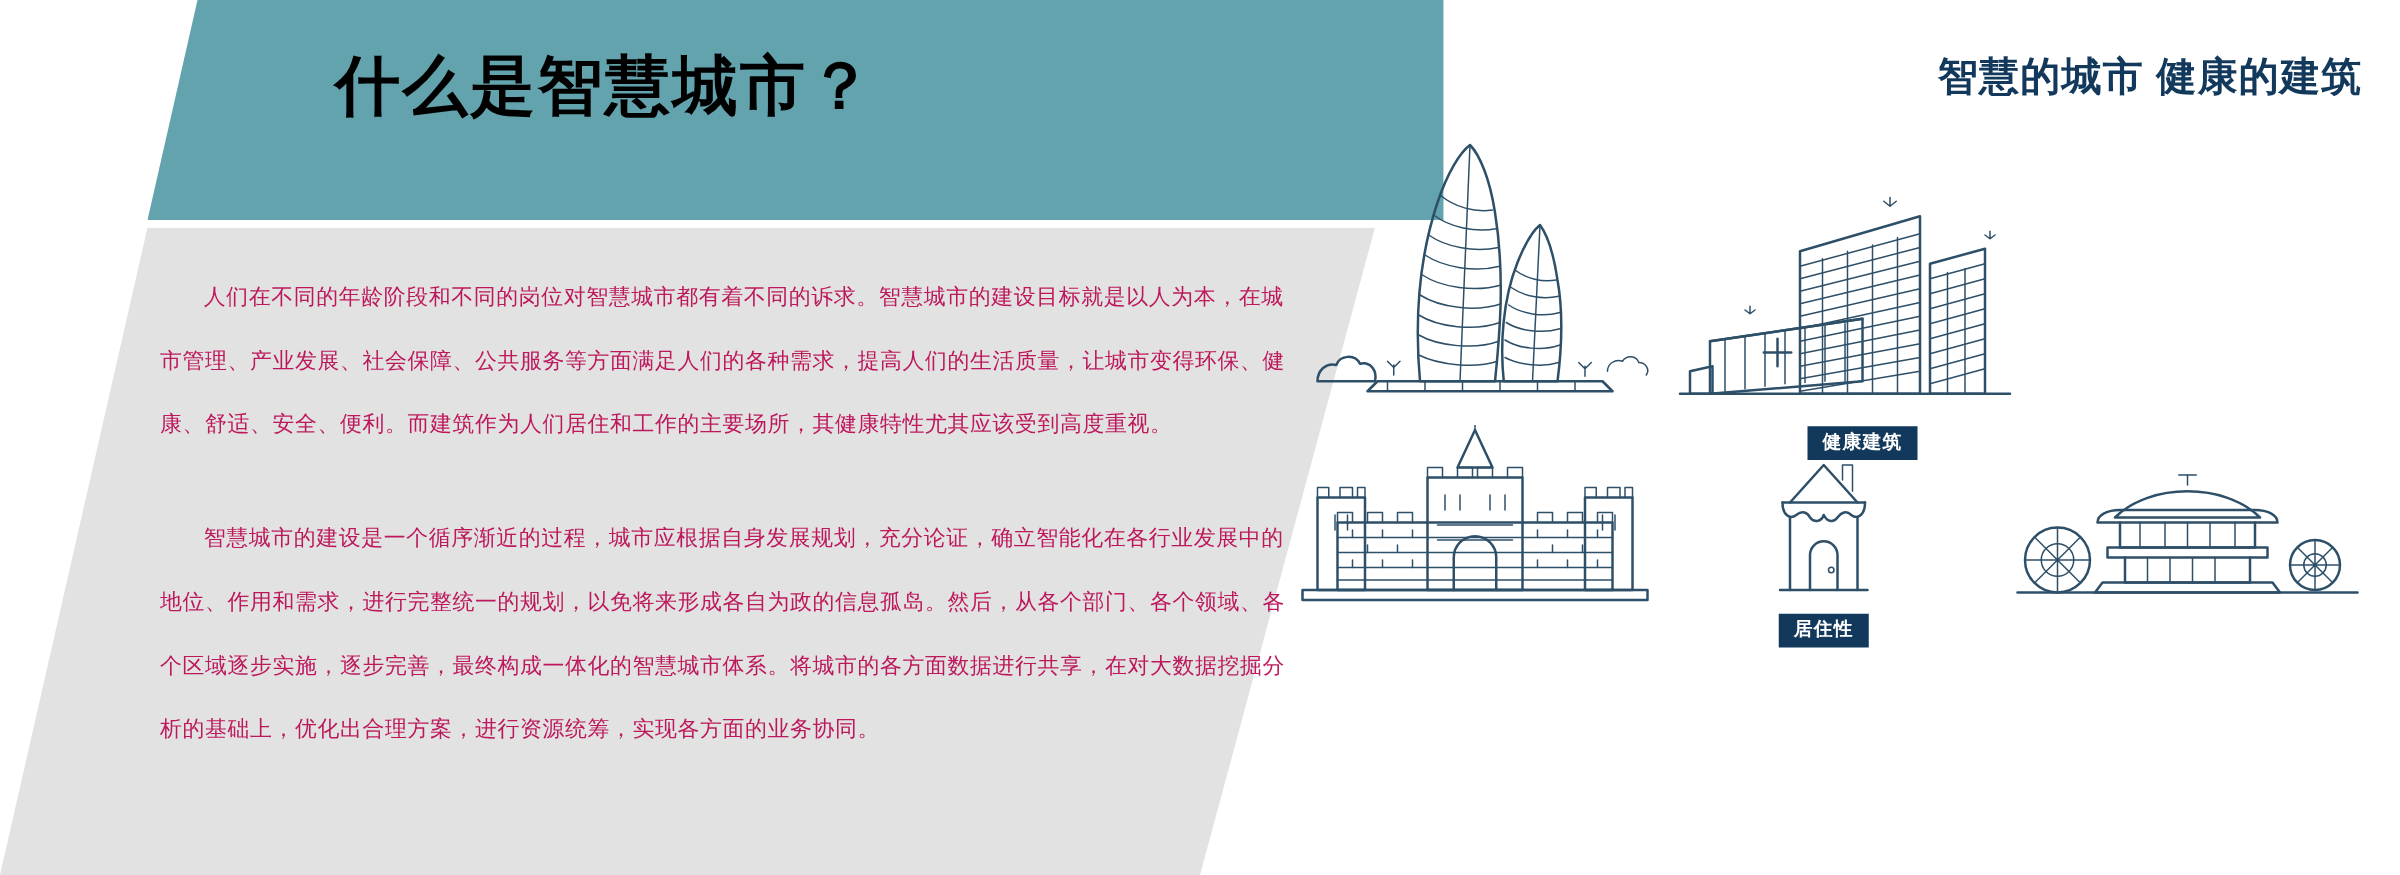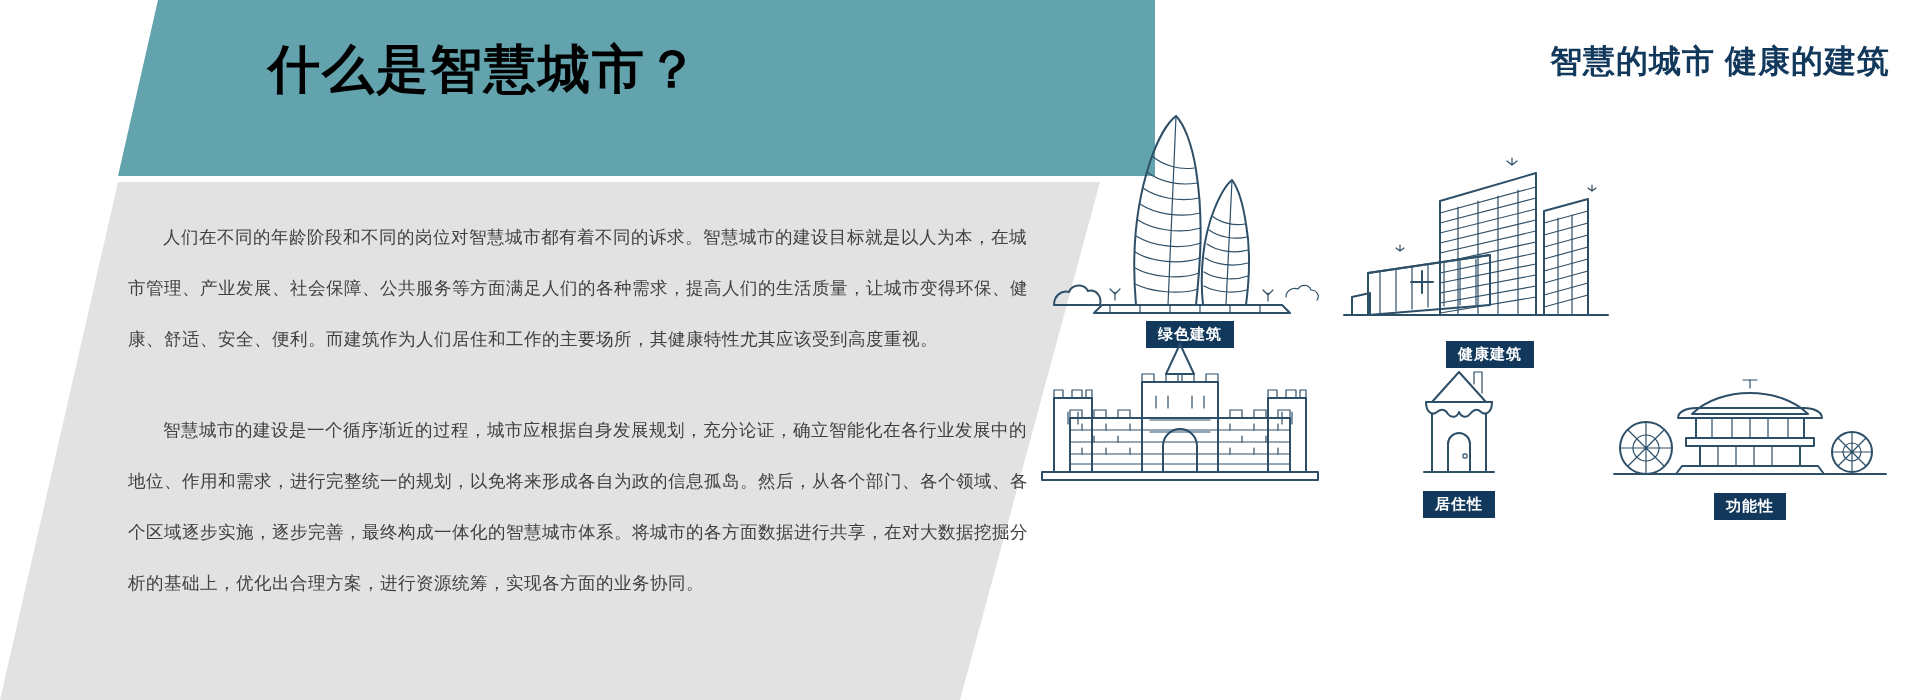--- a/index.html
+++ b/index.html
@@ -62,21 +62,21 @@
     -webkit-clip-path: polygon(118px 0, 100% 0, 960px 100%, 0 100%);
     clip-path: polygon(118px 0, 100% 0, 960px 100%, 0 100%);
   }
   .body-text {
     position: absolute;
     left: 128px;
     top: 212px;
     width: 900px;
   }
   .para {
-    color: #404040;
+    color: #be185d;
     font-size: 17.5px;
     line-height: 51px;
     text-indent: 2em;
     margin: 0 0 40px 0;
     letter-spacing: 0.5px;
   }
   .para:last-child { margin-bottom: 0; }
 
   
   .illustrations {
@@ -169,23 +169,20 @@
 
       <path class="stroke" d="M62 205 L242 205 L250 213 L54 213 Z"></path>
       <path class="stroke-thin" d="M70 205 L70 213 M100 205 L100 213 M130 205 L130 213 M160 205 L160 213 M190 205 L190 213 M220 205 L220 213"></path>
 
       <path class="stroke" d="M14 205 C14 196 21 190 29 192 C32 184 44 183 48 191 C56 189 62 196 60 205 Z"></path>
       <path class="stroke-thin" d="M246 197 C246 191 252 187 258 189 C261 184 269 184 271 190 C277 190 280 196 277 200"></path>
 
       <path class="stroke-thin" d="M75 200 l0 -8 M75 194 l-5 -5 M75 194 l5 -5"></path>
       <path class="stroke-thin" d="M228 201 l0 -8 M228 195 l-5 -5 M228 195 l5 -5"></path>
     </svg>
-    <div class="label-wrap">
-      <span class="icon-label">绿色建筑</span>
-    </div>
   </div>
 
   <div class="icon-cell" id="cell-healthy">
     <svg class="icon-art" width="300" height="180" viewBox="0 0 300 180">
 
       <path class="stroke" d="M100 160 L100 46 L196 18 L196 160 Z"></path>
       <path class="stroke-thin" d="M100 58 L196 32 M100 68 L196 43 M100 78 L196 54 M100 88 L196 65 M100 98 L196 76 M100 108 L196 87 M100 118 L196 98 M100 128 L196 109 M100 138 L196 120 M100 148 L196 131 M196 142 L100 158"></path>
       <path class="stroke-thin" d="M118 52 L118 160 M138 46 L138 160 M158 41 L158 160 M178 35 L178 160"></path>
 
       <path class="stroke" d="M204 160 L204 56 L248 44 L248 160 Z"></path>
@@ -289,18 +286,15 @@
       <circle class="stroke" cx="46" cy="86" r="26"></circle>
       <circle class="stroke-thin" cx="46" cy="86" r="13"></circle>
       <path class="stroke-thin" d="M46 60 L46 112 M20 86 L72 86 M28 68 L64 104 M64 68 L28 104"></path>
 
       <circle class="stroke" cx="252" cy="90" r="20"></circle>
       <circle class="stroke-thin" cx="252" cy="90" r="9"></circle>
       <path class="stroke-thin" d="M252 70 L252 110 M232 90 L272 90 M238 76 L266 104 M266 76 L238 104"></path>
 
       <path class="stroke" d="M14 112 L286 112"></path>
     </svg>
-    <div class="label-wrap">
-      <span class="icon-label">功能性</span>
-    </div>
   </div>
 
 </div>
 
 </body></html>

